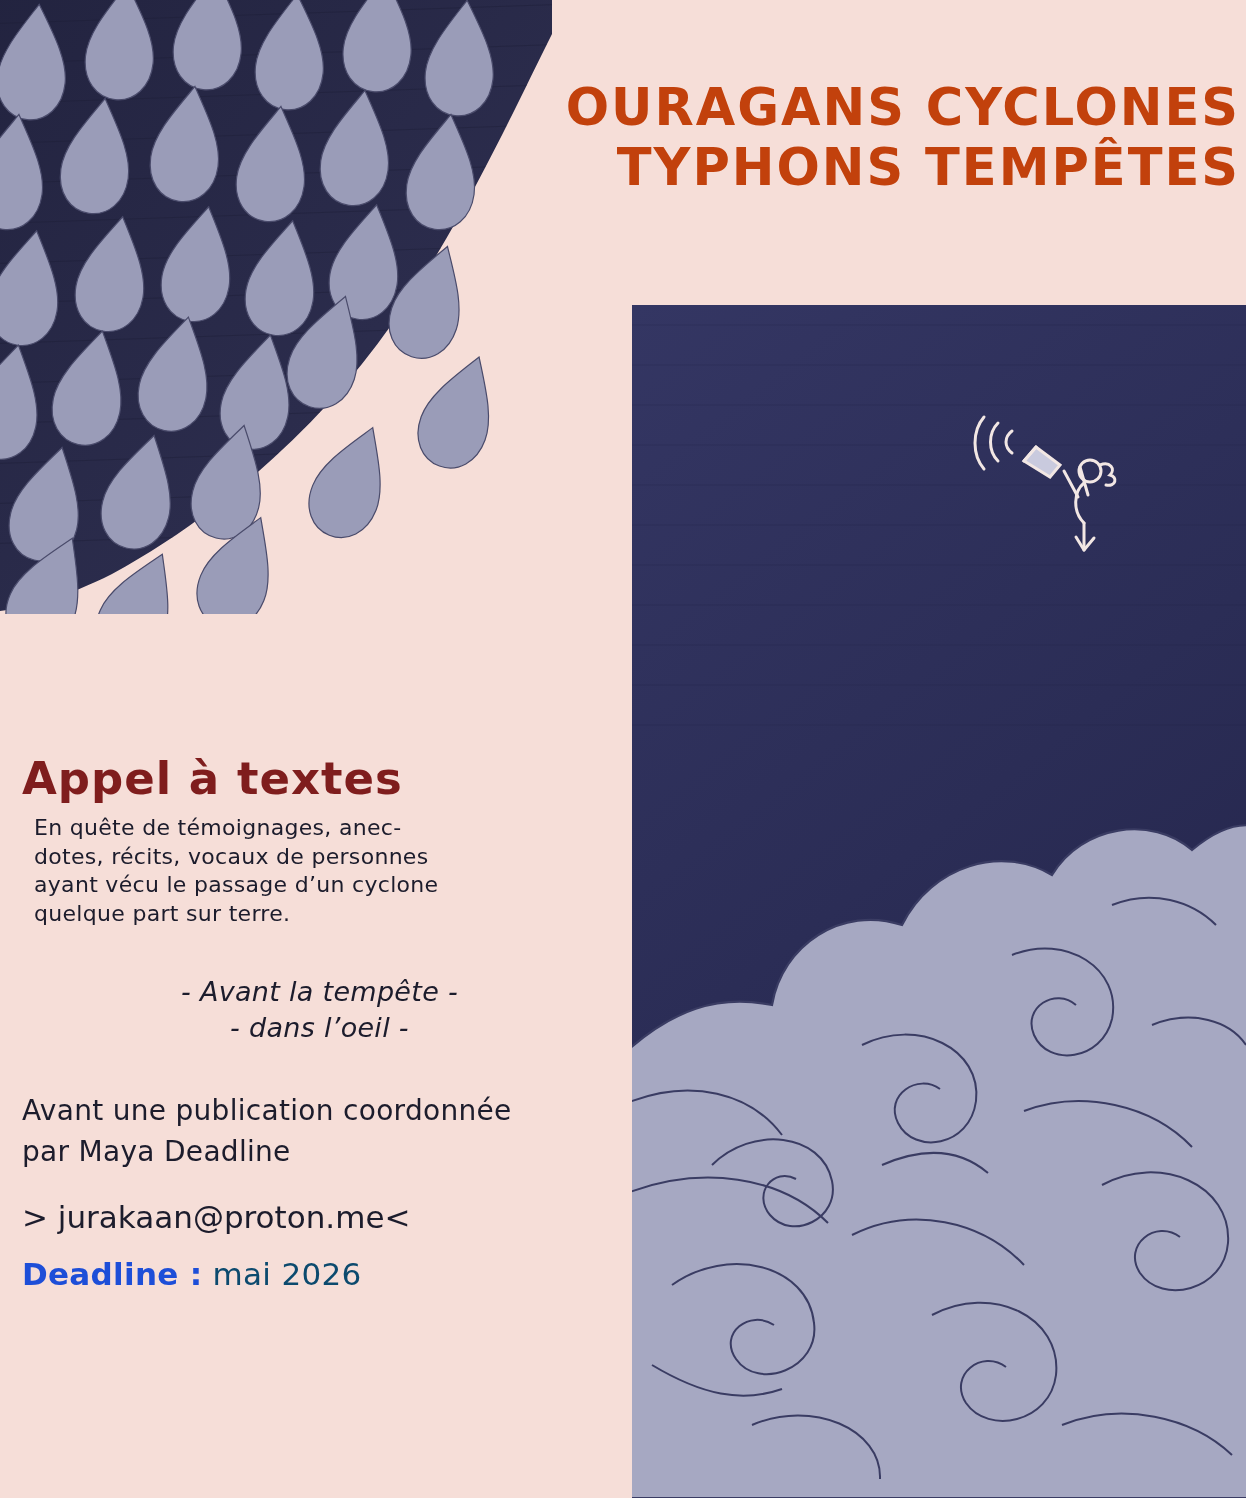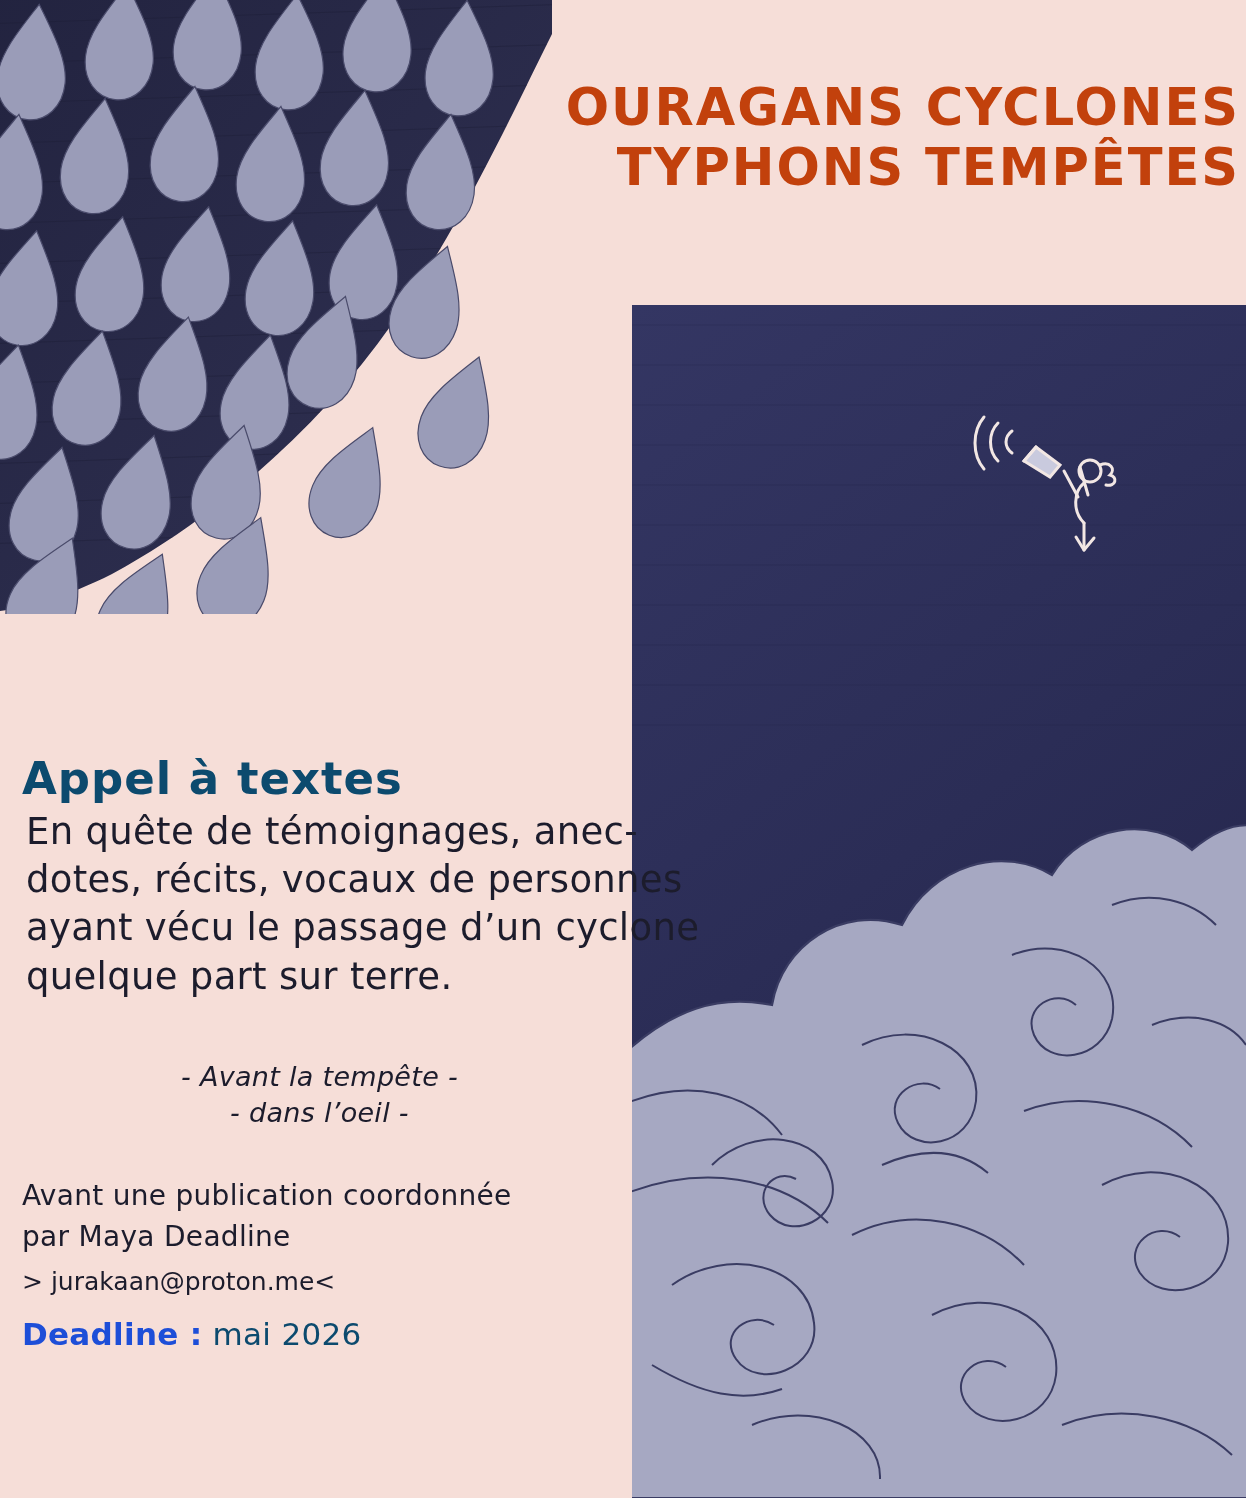--- a/index.html
+++ b/index.html
@@ -56,55 +56,55 @@
 
   
   .text-col {
     position: absolute;
     left: 22px;
     top: 755px;
     width: 595px;
     color: #1c1c2c;
   }
   .appel-title {
-    color: #0c4a6e;
+    color: #7f1d1d;
     font-size: 45px;
     font-weight: bold;
     letter-spacing: 1px;
     margin: 0 0 6px 0;
     line-height: 1.05;
   }
   .body-text {
-    font-size: 37px;
+    font-size: 22px;
     line-height: 1.3;
     letter-spacing: 0.3px;
-    margin: 4px;
+    margin: 12px;
   }
   .body-text div { white-space: nowrap; }
 
   .stages {
-    margin-top: 58px;
+    margin-top: 45px;
     text-align: center;
     font-style: italic;
     font-size: 27px;
     line-height: 1.33;
     letter-spacing: 0.3px;
   }
   .stages div { white-space: nowrap; }
 
   .footer {
     margin-top: 46px;
     font-size: 28px;
     line-height: 1.45;
     letter-spacing: 0.3px;
   }
   .footer div { white-space: nowrap; }
   .email {
-    font-size: 25px;
-    margin-top: 6px;
+    font-size: 31px;
+    margin-top: 22px;
     letter-spacing: 0px;
   }
   .deadline {
     margin-top: 12px;
     font-size: 31px;
   }
   .deadline .dl-label {
     color: #1d4ed8;
     font-weight: bold;
   }

